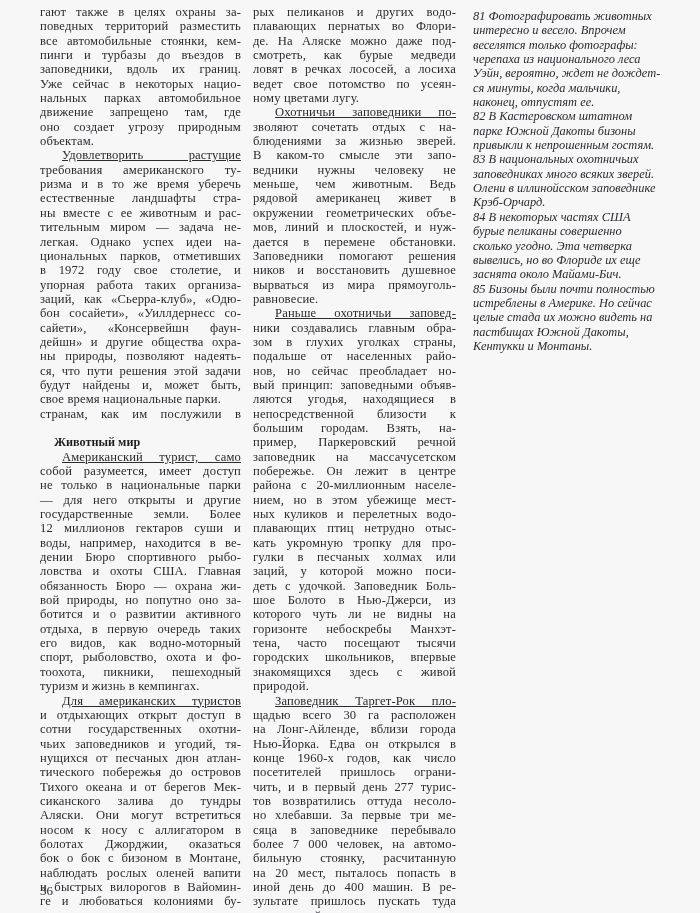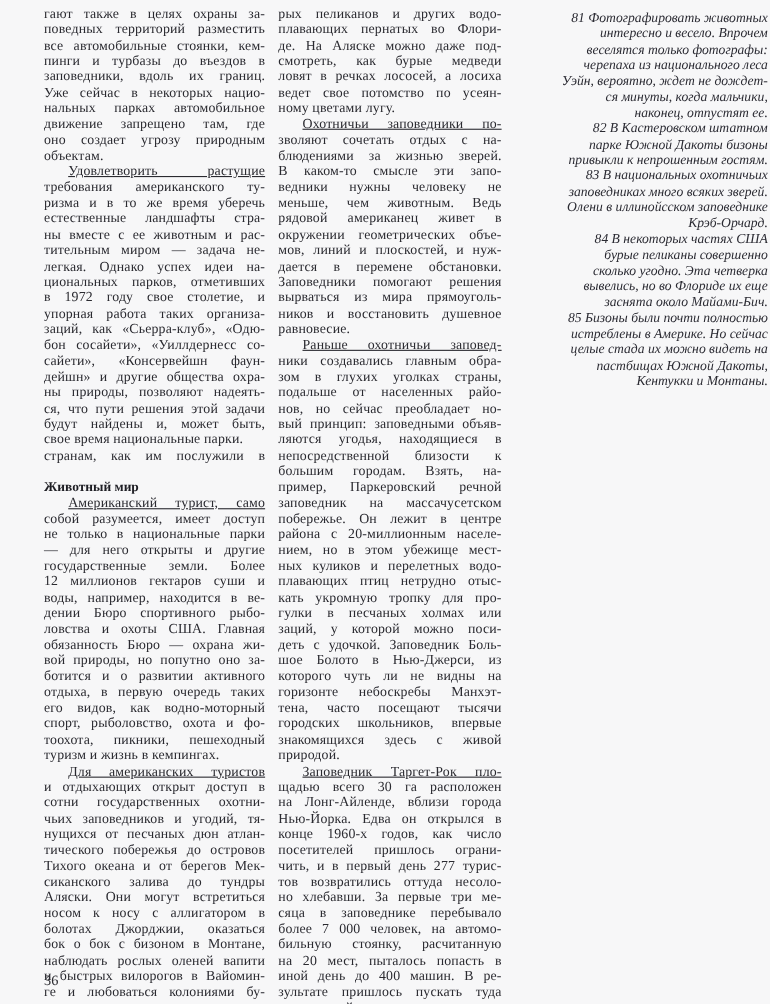--- a/index.html
+++ b/index.html
@@ -25,29 +25,29 @@
     text-align-last: justify;
     letter-spacing: 0.15px;
   }
   .line.last { text-align-last: left; }
   .line.indent { padding-left: 22px; text-decoration: underline; }
   .gap { display: block; height: 14.35px; }
   .heading {
     display: block; font-weight: bold;
     font-size: 12.2px; line-height: 14.35px; height: 14.35px;
     color: #1e1e24;
+    margin-left: 14px;
   }
   .cap {
     display: block;
     font-style: italic;
     font-size: 12.4px;
     line-height: 14.35px; height: 14.35px;
     white-space: nowrap;
     color: #2a2a32;
-    text-align: right;
   }
   .pagenum {
     position: absolute; left: 40px; top: 883px;
     font-size: 13px; color: #2a2a30;
   }
 </style>
 </head>
 <body>
 
 <div class="page">
@@ -141,22 +141,22 @@
         <span class="line">зволяют сочетать отдых с на-</span>
         <span class="line">блюдениями за жизнью зверей.</span>
         <span class="line">В каком-то смысле эти запо-</span>
         <span class="line">ведники нужны человеку не</span>
         <span class="line">меньше, чем животным. Ведь</span>
         <span class="line">рядовой американец живет в</span>
         <span class="line">окружении геометрических объе-</span>
         <span class="line">мов, линий и плоскостей, и нуж-</span>
         <span class="line">дается в перемене обстановки.</span>
         <span class="line">Заповедники помогают решения</span>
+        <span class="line">ников и восстановить душевное</span>
         <span class="line">вырваться из мира прямоуголь-</span>
-        <span class="line">ников и восстановить душевное</span>
         <span class="line last">равновесие.</span>
       </div>
     <div>
         <span class="line indent">Раньше охотничьи заповед-</span>
         <span class="line">ники создавались главным обра-</span>
         <span class="line">зом в глухих уголках страны,</span>
         <span class="line">подальше от населенных райо-</span>
         <span class="line">нов, но сейчас преобладает но-</span>
         <span class="line">вый принцип: заповедными объяв-</span>
         <span class="line">ляются угодья, находящиеся в</span>

